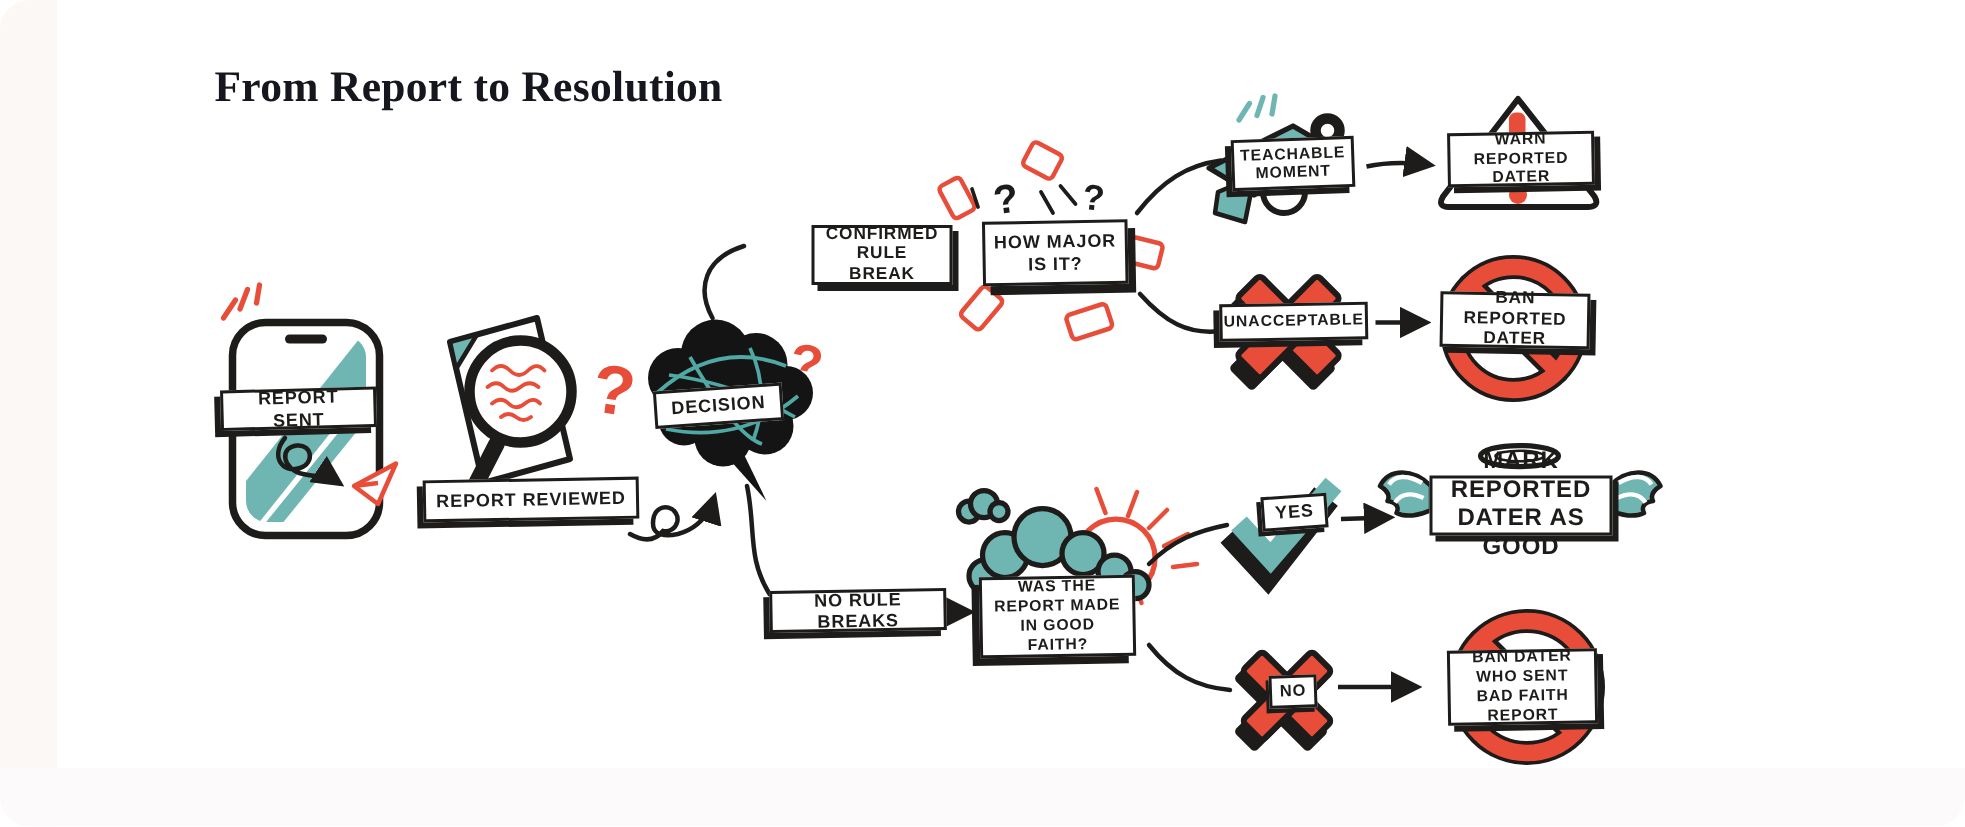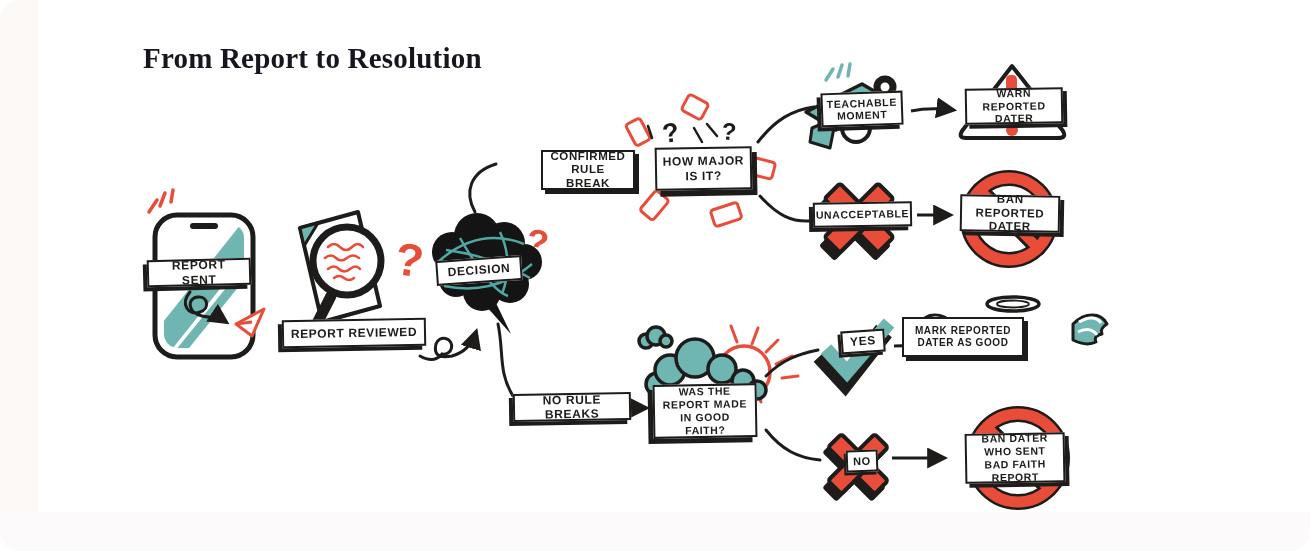--- a/index.html
+++ b/index.html
@@ -258,18 +258,18 @@
   <div class="lbl sh-l" style="left:813px;top:202px;width:99px;height:25px;font-size:10.5px;transform:rotate(-1deg);">UNACCEPTABLE</div>
 
   <div class="lbl sh-r" style="left:960px;top:195px;width:100px;height:37px;font-size:11.5px;transform:rotate(1deg);">BAN REPORTED DATER</div>
 
   <div class="lbl sh-l" style="left:513px;top:393px;width:118px;height:28px;font-size:12px;transform:rotate(-1deg);">NO RULE BREAKS</div>
 
   <div class="lbl sh-lb" style="left:653px;top:384px;width:104px;height:54px;font-size:10.5px;line-height:1.25;transform:rotate(-1deg);">WAS THE REPORT MADE IN GOOD FAITH?</div>
 
   <div class="lbl sh-l" style="left:841px;top:330px;width:44px;height:23px;font-size:12px;transform:rotate(-4deg);box-shadow:-3px 3px 0 #1d1c1a;">YES</div>
 
-  <div class="lbl sh-r" style="left:902px;top:317px;width:122px;height:40px;font-size:10px;">MARK REPORTED DATER AS GOOD</div>
+  <div class="lbl sh-r" style="left:953px;top:317px;width:122px;height:40px;font-size:16px;">MARK REPORTED DATER AS GOOD</div>
 
   <div class="lbl" style="left:846px;top:450px;width:32px;height:22px;font-size:11px;transform:rotate(-2deg);box-shadow:-2px 3px 0 #1d1c1a;">NO</div>
 
   <div class="lbl sh-r" style="left:965px;top:433px;width:100px;height:50px;font-size:10.5px;line-height:1.25;transform:rotate(-1deg);">BAN DATER WHO SENT BAD FAITH REPORT</div>
 </div>
 
 </body></html>

